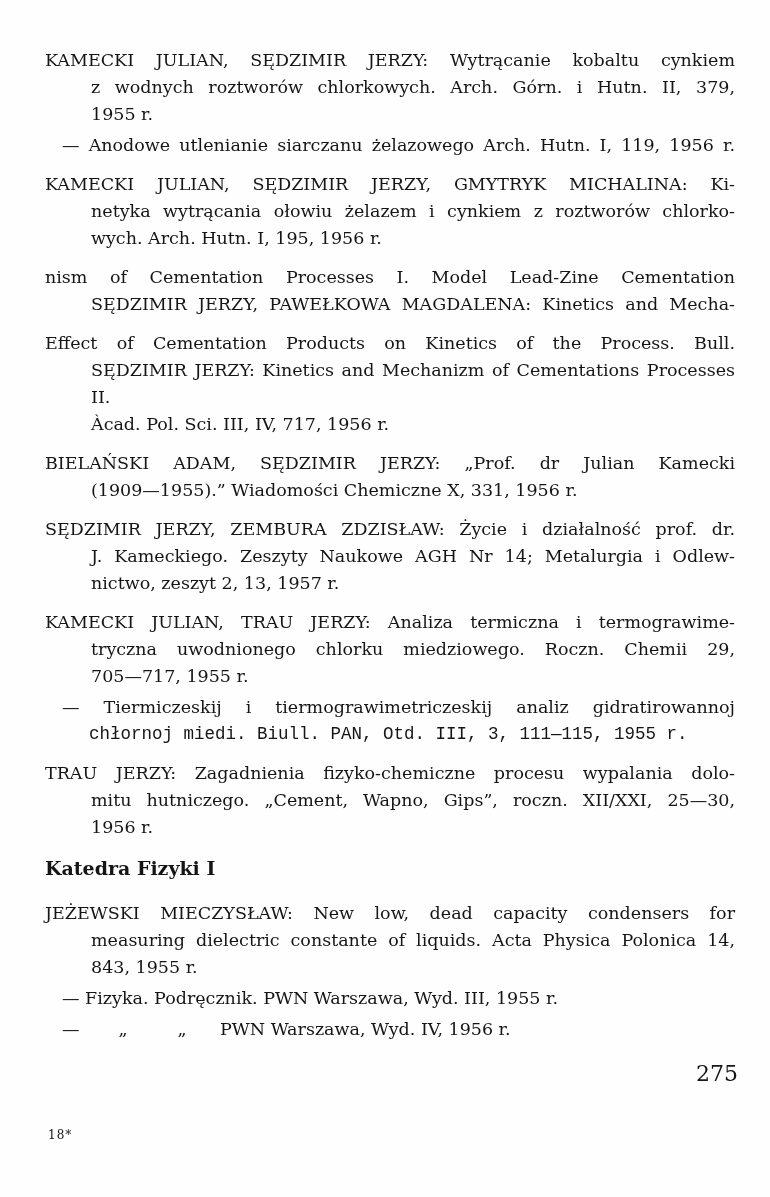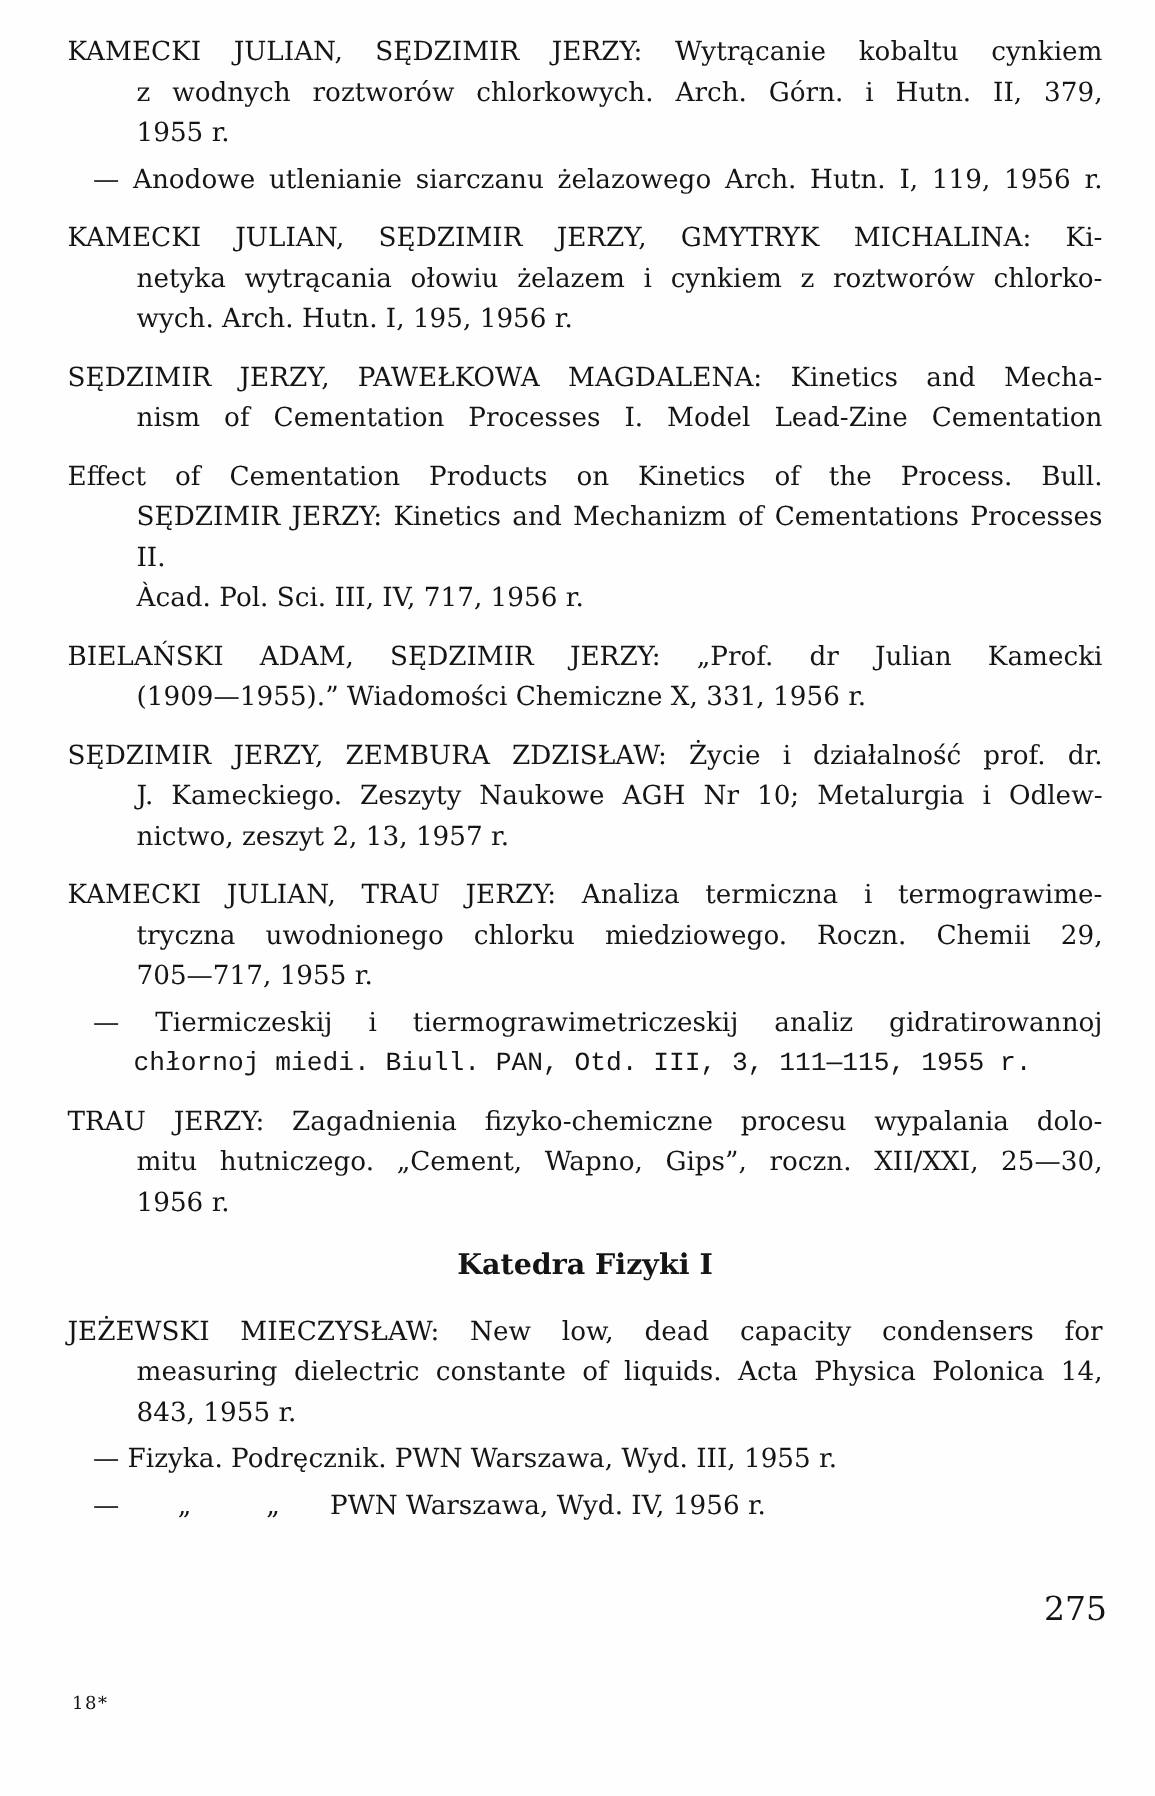--- a/index.html
+++ b/index.html
@@ -8,34 +8,33 @@
     width: 770px;
     height: 1197px;
     background: #fefefe;
     color: #151515;
     font-family: "DejaVu Serif", "Liberation Serif", serif;
     font-size: 17.5px;
     line-height: 27px;
     overflow: hidden;
     -webkit-font-smoothing: antialiased;
   }
-  .col { padding: 22px 35px 0 45px; }
+  .col { padding: 47px 35px 0 45px; }
   .block { margin-top: 12px; }
   .col > .block:first-child { margin-top: 0; }
   .block.sub { margin-top: 4px; }
   .line { min-height: 27px; }
   .entry .line + .line { padding-left: 46px; }
   .dash .line { padding-left: 17px; }
   .dash .line + .line { padding-left: 44px; font-family: Liberation Mono, monospace; }
   .j { text-align: justify; text-align-last: justify; }
   .pre { white-space: pre-wrap; }
   .section-heading {
     font-size: 19px;
     font-weight: bold;
-    text-align: center;
     line-height: 27px;
     margin: 14px 0 18px 0;
   }
   .footer-sig {
     position: absolute;
     left: 48px;
     top: 1122px;
     font-size: 12px;
     font-weight: normal;
     letter-spacing: 1px;
@@ -63,38 +62,38 @@
       <div class="line j">— Anodowe utlenianie siarczanu żelazowego Arch. Hutn. I, 119, 1956 r.</div>
     </div>
 
     <div class="block entry">
       <div class="line j">KAMECKI JULIAN, SĘDZIMIR JERZY, GMYTRYK MICHALINA: Ki-</div>
       <div class="line j">netyka wytrącania ołowiu żelazem i cynkiem z roztworów chlorko-</div>
       <div class="line">wych. Arch. Hutn. I, 195, 1956 r.</div>
     </div>
 
     <div class="block entry">
+      <div class="line j">nism of Cementation Processes I. Model Lead-Zine Cementation</div>
       <div class="line j">SĘDZIMIR JERZY, PAWEŁKOWA MAGDALENA: Kinetics and Mecha-</div>
-      <div class="line j">nism of Cementation Processes I. Model Lead-Zine Cementation</div>
     </div>
 
     <div class="block entry">
       <div class="line j">Effect of Cementation Products on Kinetics of the Process. Bull.</div>
       <div class="line j">SĘDZIMIR JERZY: Kinetics and Mechanizm of Cementations Processes II.</div>
       <div class="line">Àcad. Pol. Sci. III, IV, 717, 1956 r.</div>
     </div>
 
     <div class="block entry">
       <div class="line j">BIELAŃSKI ADAM, SĘDZIMIR JERZY: „Prof. dr Julian Kamecki</div>
       <div class="line">(1909—1955).” Wiadomości Chemiczne X, 331, 1956 r.</div>
     </div>
 
     <div class="block entry">
       <div class="line j">SĘDZIMIR JERZY, ZEMBURA ZDZISŁAW: Życie i działalność prof. dr.</div>
-      <div class="line j">J. Kameckiego. Zeszyty Naukowe AGH Nr 10; Metalurgia i Odlew-</div>
+      <div class="line j">J. Kameckiego. Zeszyty Naukowe AGH Nr 14; Metalurgia i Odlew-</div>
       <div class="line">nictwo, zeszyt 2, 13, 1957 r.</div>
     </div>
 
     <div class="block entry">
       <div class="line j">KAMECKI JULIAN, TRAU JERZY: Analiza termiczna i termograwime-</div>
       <div class="line j">tryczna uwodnionego chlorku miedziowego. Roczn. Chemii 29,</div>
       <div class="line">705—717, 1955 r.</div>
     </div>
 
     <div class="block dash sub">

